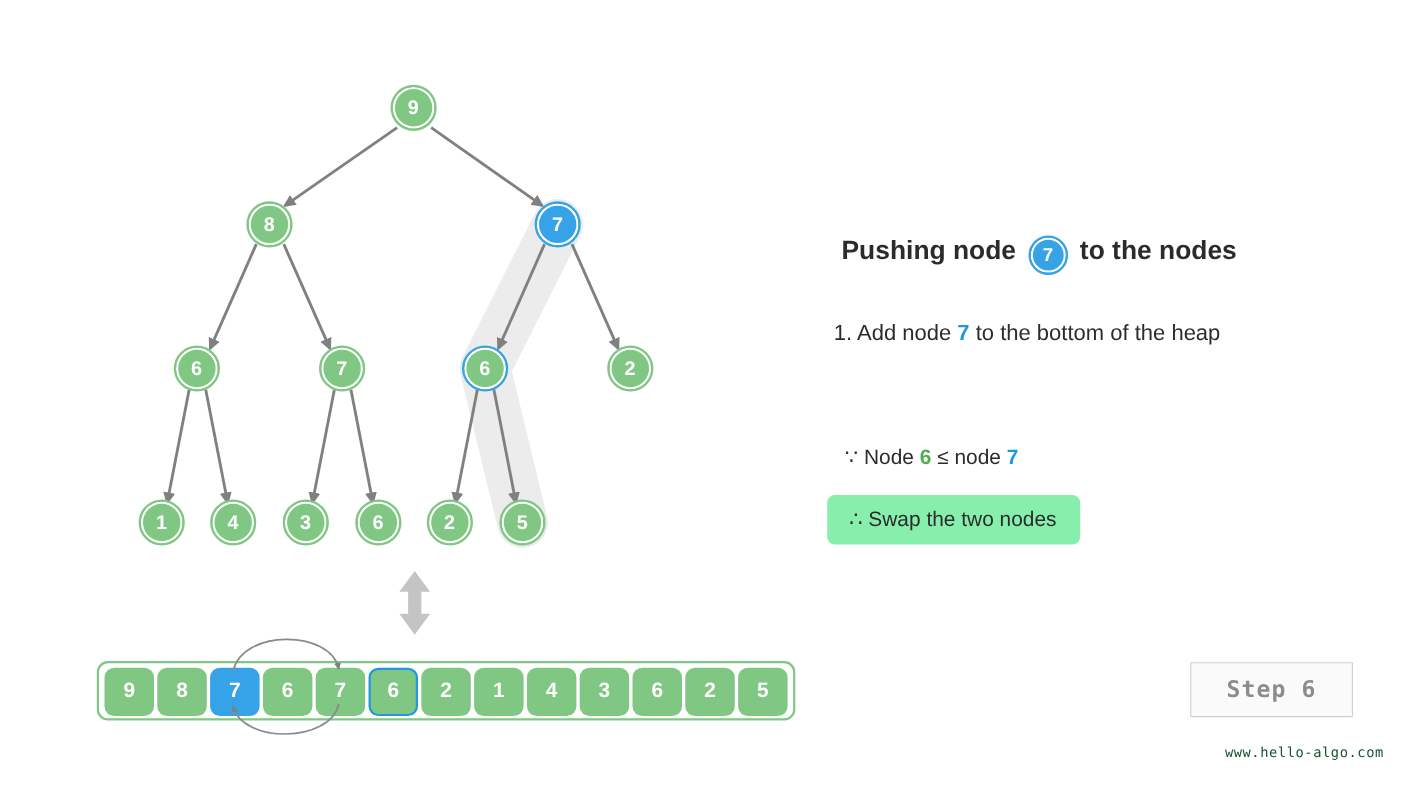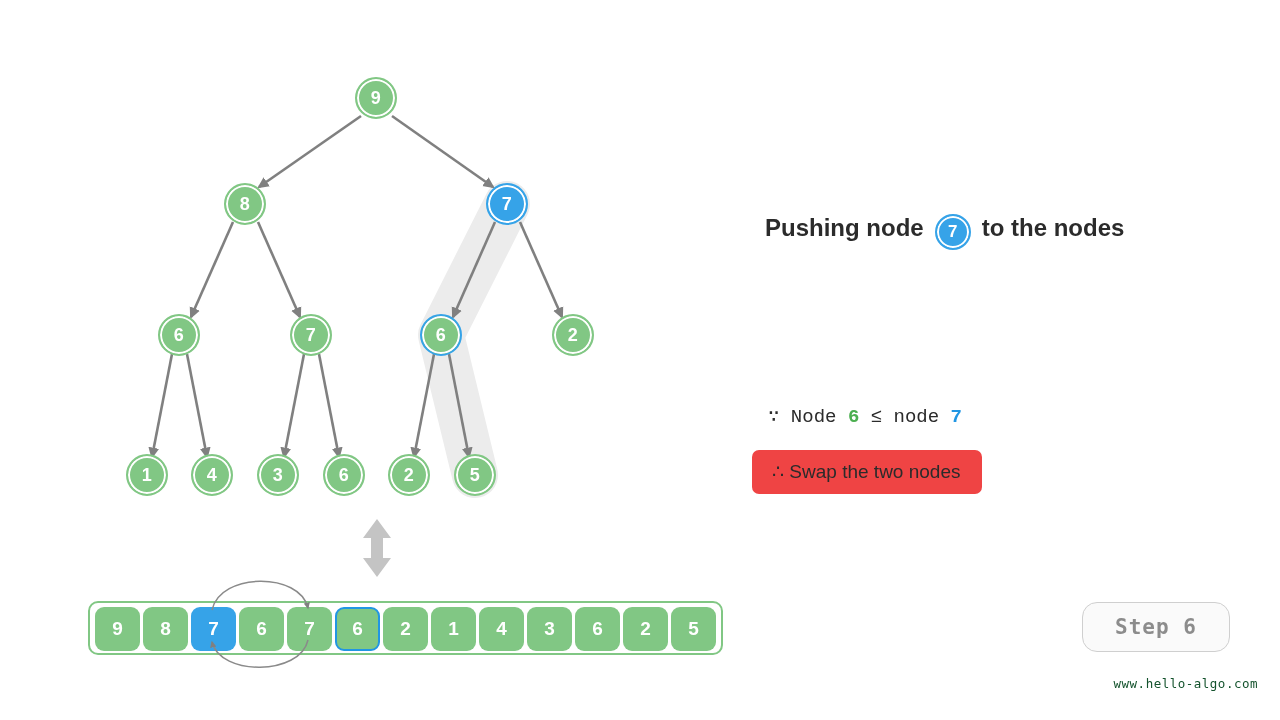--- a/index.html
+++ b/index.html
@@ -136,41 +136,40 @@
     position: absolute;
     font-size: 20px;
     color: #2b2b2b;
     white-space: nowrap;
   }
   #step1 { left: 6px; top: 292px; }
   #step2 { left: 6px; top: 345px; }
   #reason {
     left: 16px; top: 404px;
     font-size: 19px;
-    font-family: Liberation Mono, monospace;
   }
   #conclusion-box {
     position: absolute;
     left: 0px; top: 450px;
-    background: #ef4444;
+    background: #86efac;
     border-radius: 7px;
     padding: 10px 22px 11px 20px;
     font-size: 19px;
     color: #2b2b2b;
     white-space: nowrap;
   }
   .num-blue  { color: #2196e3; font-weight: 700; }
   .num-green { color: #4caf50; font-weight: 700; }
 
   #step-badge {
     position: absolute;
     left: 1082px; top: 602px;
     width: 148px; height: 50px;
     border: 1.5px solid #cfcfcf;
-    border-radius: 15px;
+    border-radius: 1px;
     background: #fafafa;
     display: flex;
     align-items: center;
     justify-content: center;
     font-family: "DejaVu Sans Mono", monospace;
     font-size: 21px;
     font-weight: 700;
     color: #8c8c8c;
     letter-spacing: 1px;
   }
@@ -265,20 +264,23 @@
   </div>
 
   <div id="panel">
 
     <div id="heading">
       <span>Pushing node</span>
       <span class="badge">7</span>
       <span>to the nodes</span>
     </div>
 
+    <div class="step-line" id="step1">
+      <span>1. Add node </span><span class="num-blue">7</span><span> to the bottom of the heap</span>
+    </div>
 
 
     <div class="step-line" id="reason">
       <span>∵</span><span> Node </span><span class="num-green">6</span><span> ≤ node </span><span class="num-blue">7</span>
     </div>
 
     <div id="conclusion-box">
       <span>∴</span><span> Swap the two nodes</span>
     </div>
   </div>

